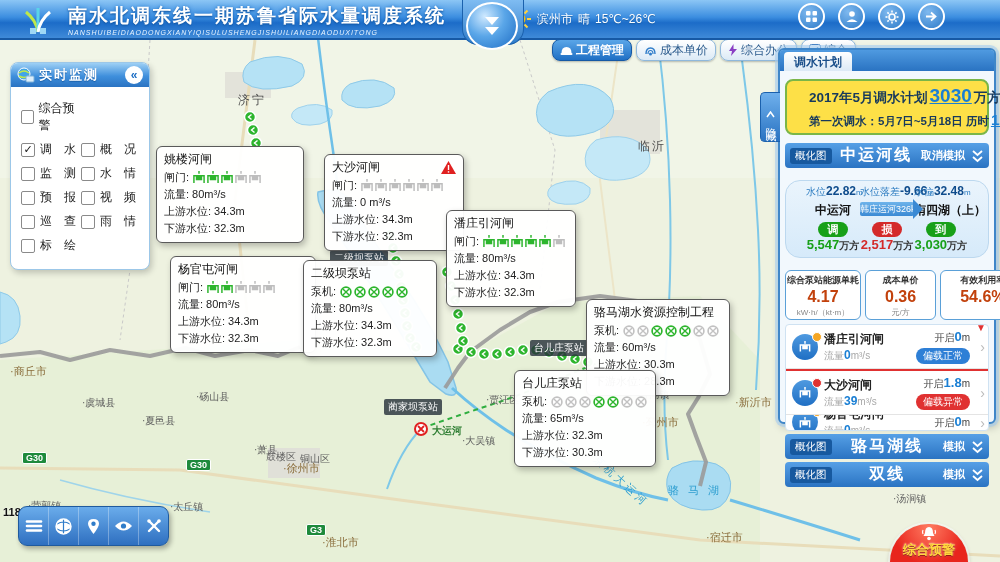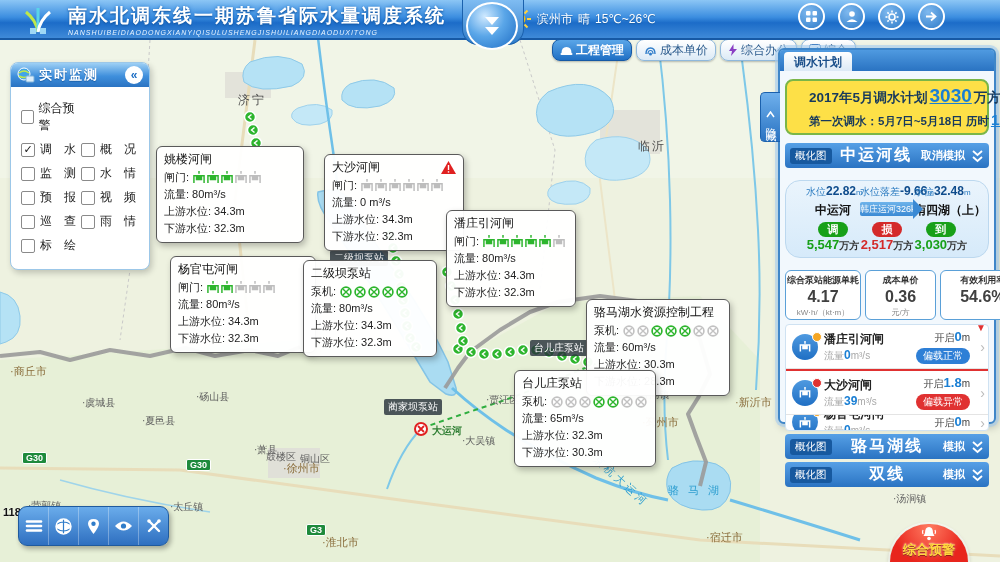--- a/index.html
+++ b/index.html
@@ -100,21 +100,21 @@
   .farrow:after{content:"";position:absolute;right:-9px;top:-3px;border-left:10px solid #3b8ad4;
           border-top:10px solid transparent;border-bottom:10px solid transparent;}
   .fbadge{display:inline-block;min-width:22px;padding:0 4px;border-radius:9px;color:#fff;
           font-size:11px;font-weight:bold;line-height:15px;}
   .famt{font-size:13px;font-weight:bold;}
   .famt .wf{font-size:10px;color:#333;font-weight:bold;}
   
   #stats{display:flex;gap:4px;margin:4px 5px;}
   .stat{flex:1;background:#fff;border:1.5px solid #5aa0d8;border-radius:6px;text-align:center;padding:3px 1px;}
   .stat .slabel{font-size:9px;font-weight:bold;color:#333;white-space:nowrap;}
-  .stat .sval{font-size:16px;font-weight:bold;color:#404040;margin:1px 18px;}
+  .stat .sval{font-size:16px;font-weight:bold;color:#c2410c;margin:1px 18px;}
   .stat .sunit{font-size:8px;color:#888;height:9px;white-space:nowrap;}
   
   #gatelist{margin:2px 5px 0;background:#fff;border:1px solid #cfe2f2;border-radius:4px;overflow:hidden;position:relative;}
   .grow{position:relative;display:flex;align-items:center;padding:4px 14px 4px 6px;border-bottom:1px solid #e4e4e4;}
   .grow.alert{border-top:2px solid #e03131;}
   .grow.partial{height:8px;overflow:hidden;padding-top:3px;border-bottom:none;}
   .g-ic{position:relative;width:26px;height:26px;border-radius:50%;background:linear-gradient(#4f9ae0,#1f6fc4);
         display:flex;align-items:center;justify-content:center;flex:none;}
   .g-ic .dot{position:absolute;right:-4px;top:-2px;width:8px;height:8px;border-radius:50%;border:1px solid #fff;}
   .g-mid{flex:1;margin-left:6px;}

